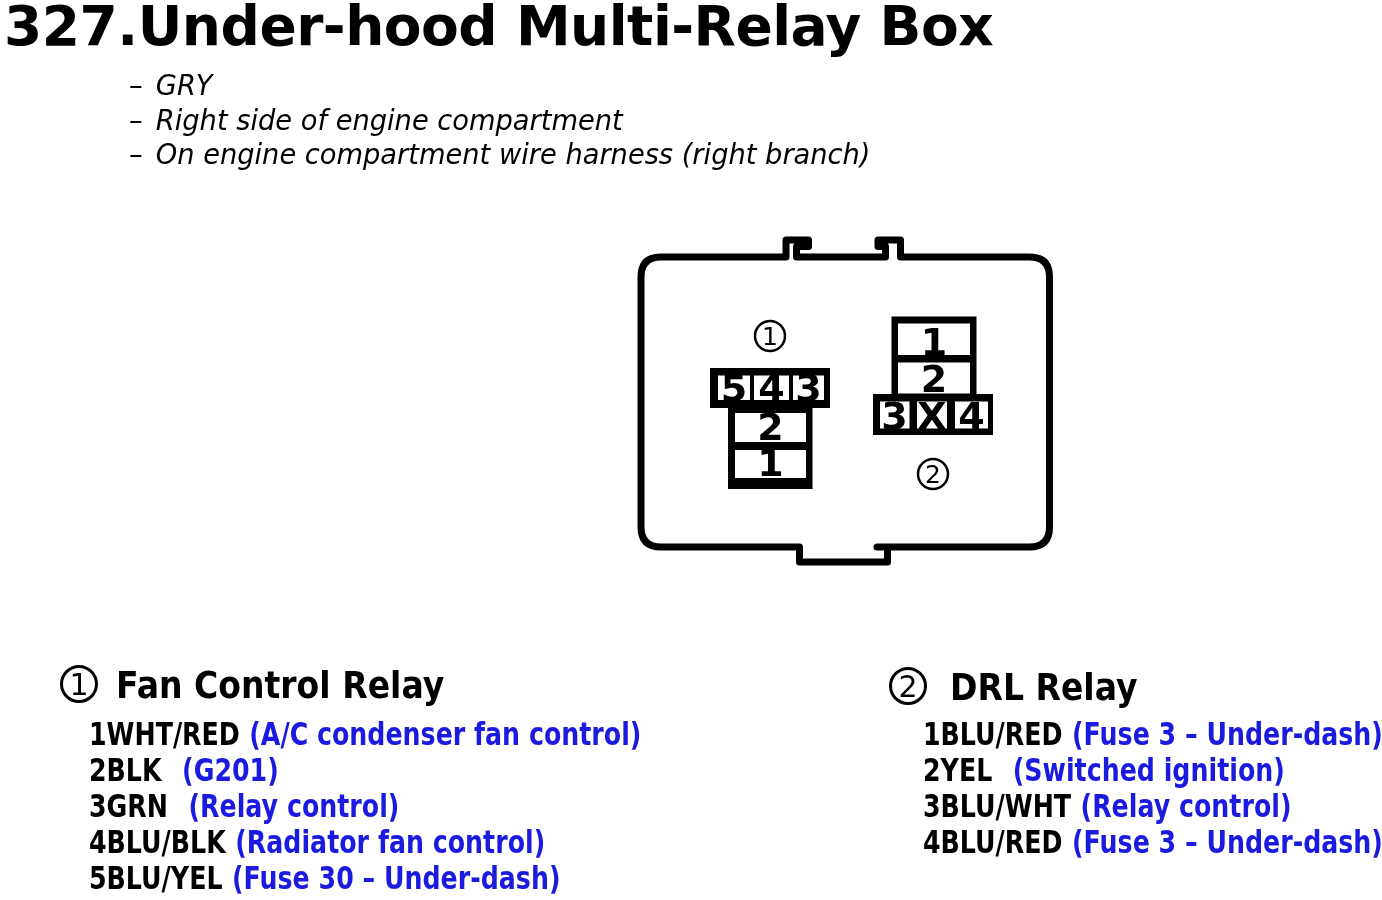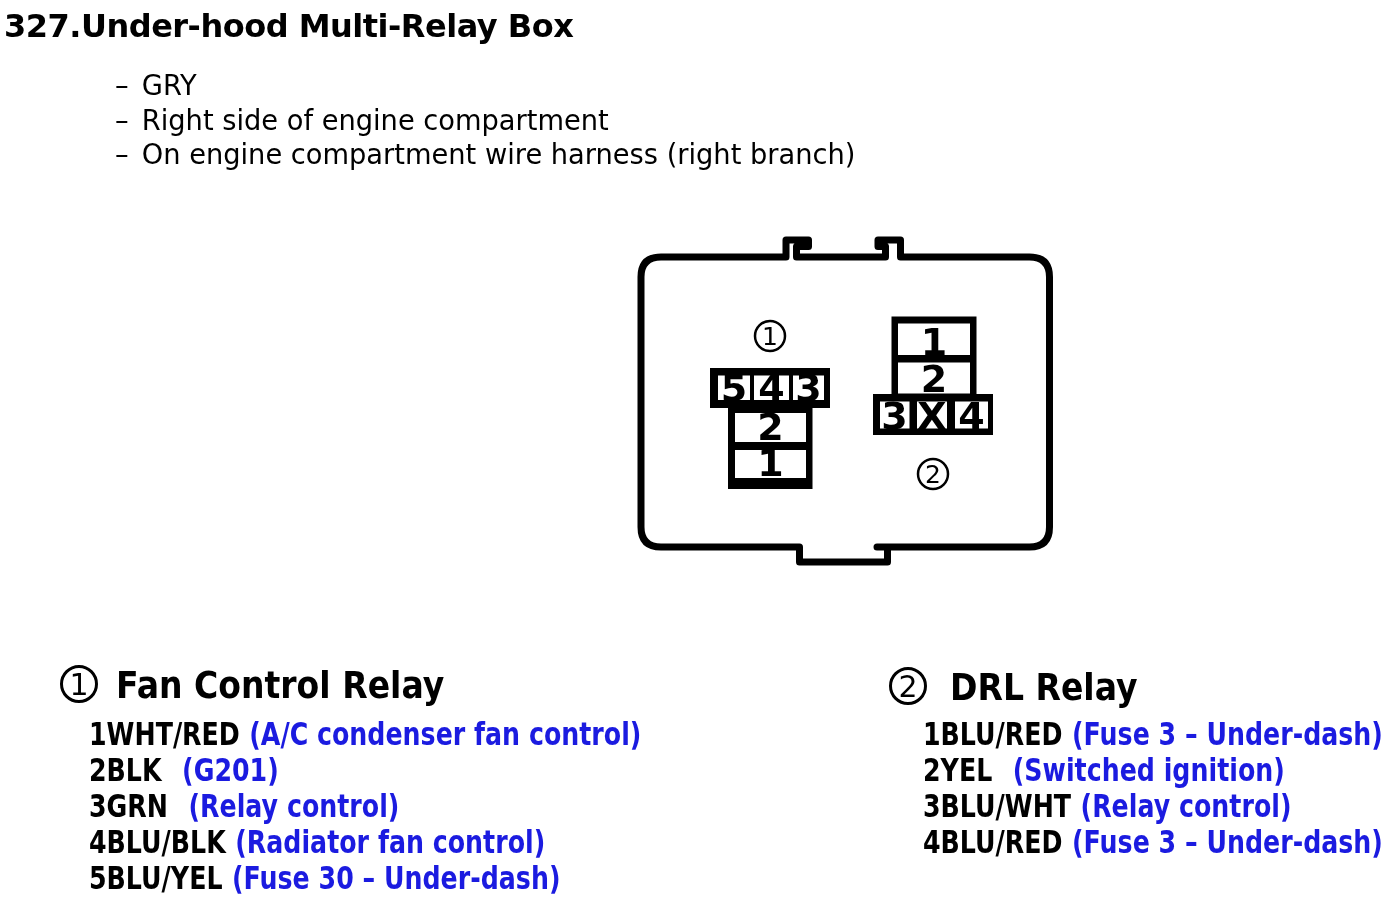--- a/index.html
+++ b/index.html
@@ -3,24 +3,24 @@
 <meta charset="utf-8">
 <style>
   html,body{margin:0;padding:0;background:#fff;}
   .stage{
     position:relative;width:1382px;height:900px;background:#ffffff;
     font-family:"DejaVu Sans","Liberation Sans",sans-serif;color:#000;
     overflow:hidden;
   }
   .page-title{
     position:absolute;left:4px;top:2px;margin:0;
-    font-size:32px;font-weight:bold;letter-spacing:-0.5px;line-height:48px;
+    font-size:55px;font-weight:bold;letter-spacing:-0.5px;line-height:48px;
     white-space:nowrap;
   }
-  .notes{position:absolute;left:115px;top:68px;}
+  .notes{position:absolute;left:129px;top:68px;font-style:italic;}
   .note-line{
     font-size:29px;line-height:34.7px;white-space:nowrap;
     transform:scaleX(0.94);transform-origin:left top;
   }
   .note-dash{display:inline-block;margin-right:14px;}
   .diagram-svg{position:absolute;left:600px;top:228px;}
   .legend-callout{
     position:absolute;width:32px;height:32px;border:3px solid #000;border-radius:50%;
     text-align:center;font-size:30px;line-height:33px;font-weight:400;
   }

